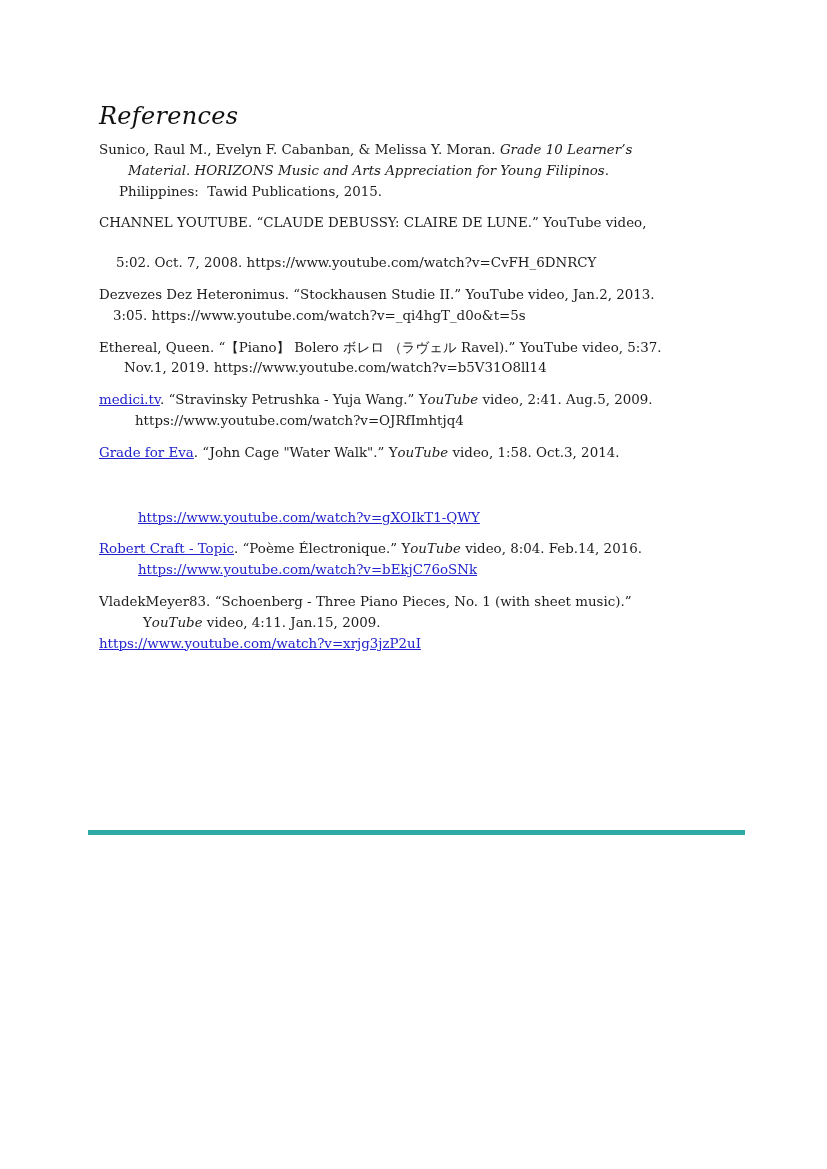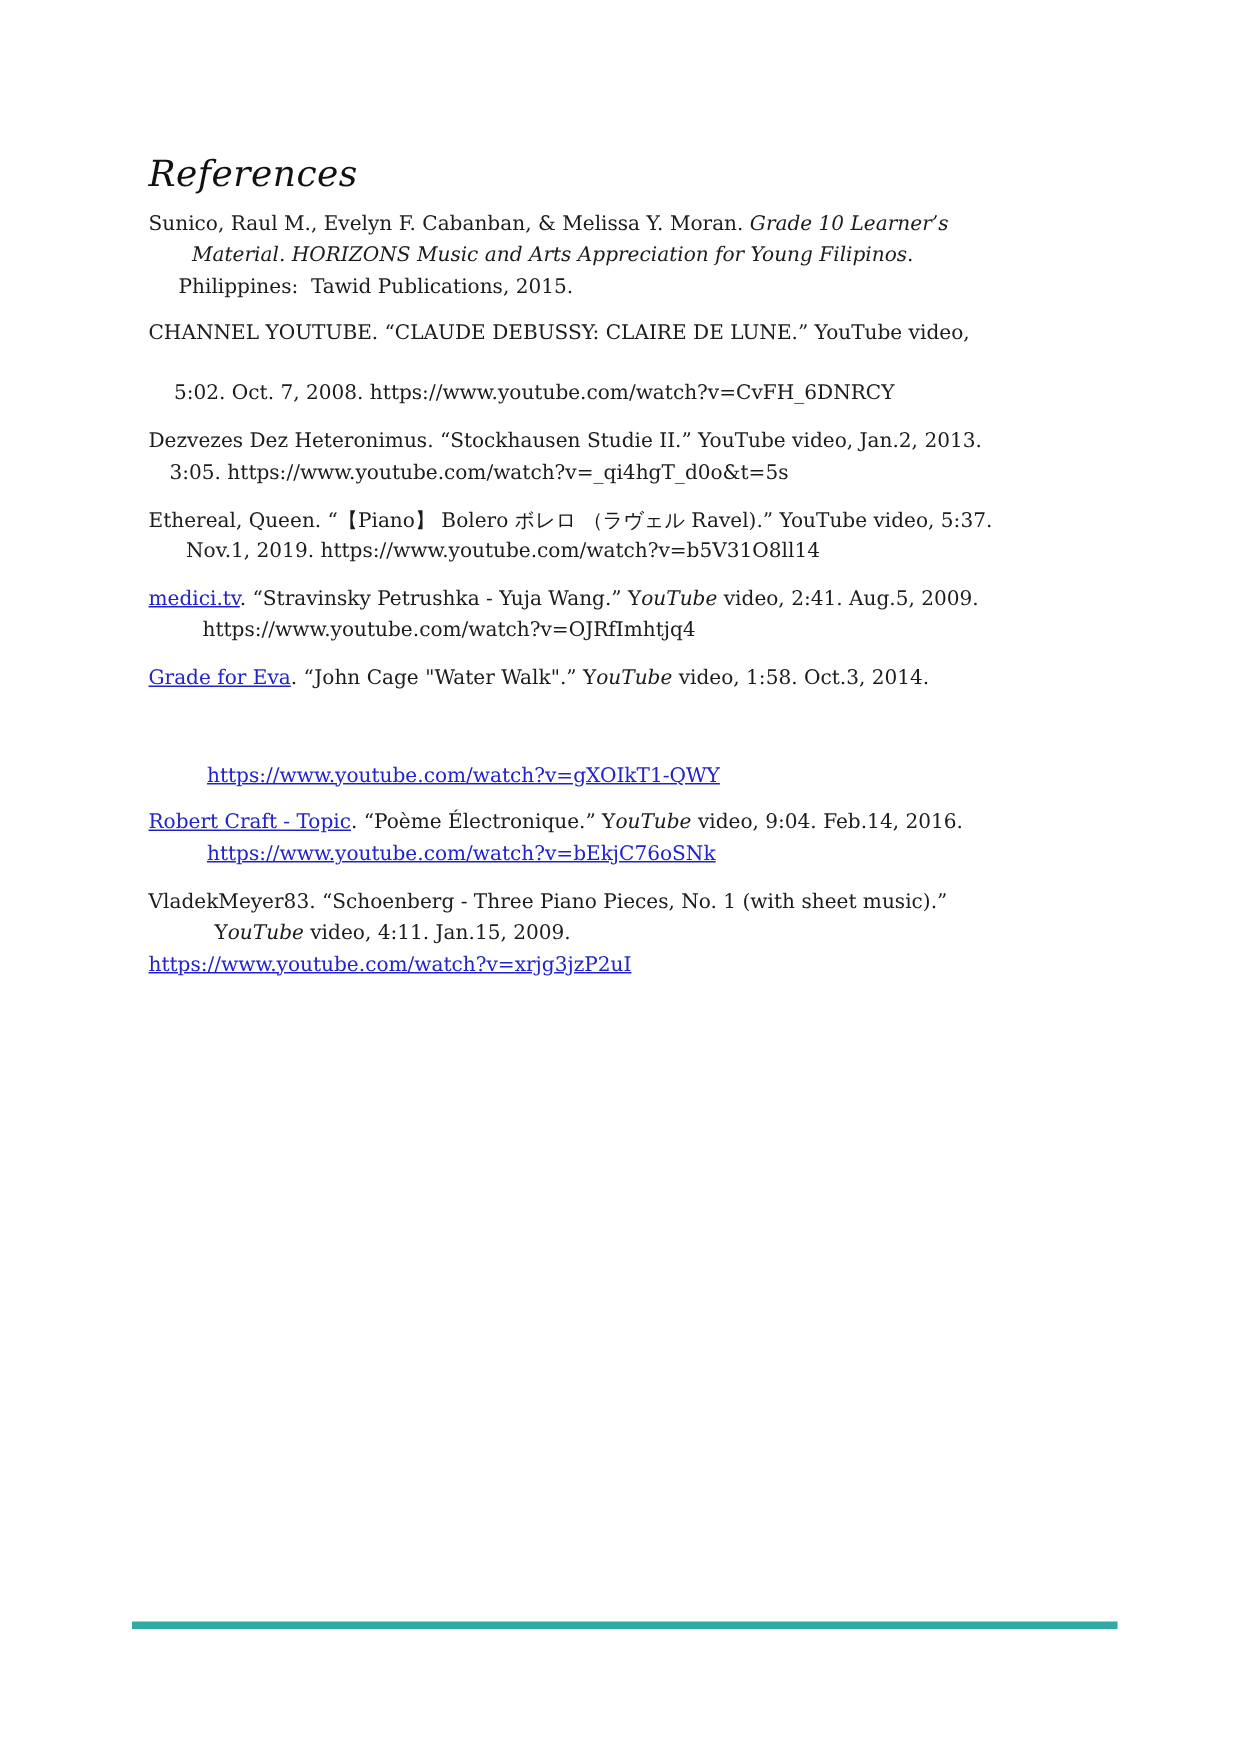--- a/index.html
+++ b/index.html
@@ -1,19 +1,19 @@
 <!DOCTYPE html>
 <html><head>
 <meta charset="utf-8">
 <style>
   html, body { margin: 0; padding: 0; background: #ffffff; }
   .page {
     position: relative;
     width: 827px;
-    height: 1086px;
+    height: 835px;
     background: #ffffff;
     overflow: hidden;
     font-family: "DejaVu Serif", serif;
     color: #1c1c1c;
   }
   .content {
     position: absolute;
     left: 99px;
     top: 101px;
     width: 660px;
@@ -94,21 +94,21 @@
         </p>
         <p class="ref">
           <span class="ref-line" style="padding-left: 0px;"><a class="seg-l" style="color: rgb(34, 34, 204); text-align: center;">medici.tv</a><span class="seg-r">. “Stravinsky Petrushka - Yuja Wang.” Y</span><span class="seg-i">ouTube</span><span class="seg-r"> video, 2:41. Aug.5, 2009.</span></span>
           <span class="ref-line" style="padding-left: 36px;"><span class="seg-r">https://www.youtube.com/watch?v=OJRfImhtjq4</span></span>
         </p>
         <p class="ref">
           <span class="ref-line" style="padding-left: 0px;"><a class="seg-l" style="color: rgb(34, 34, 204);">Grade for Eva</a><span class="seg-r">. “John Cage "Water Walk".” Y</span><span class="seg-i">ouTube</span><span class="seg-r"> video, 1:58. Oct.3, 2014.</span></span>
           <span class="ref-line" style="padding-left: 39px; margin-top: 44px;"><a class="seg-l" style="color: rgb(34, 34, 204);">https://www.youtube.com/watch?v=gXOIkT1-QWY</a></span>
         </p>
         <p class="ref">
-          <span class="ref-line" style="padding-left: 0px;"><a class="seg-l" style="color: rgb(34, 34, 204);">Robert Craft - Topic</a><span class="seg-r">. “Poème Électronique.” Y</span><span class="seg-i">ouTube</span><span class="seg-r"> video, 9:04. Feb.14, 2016.</span></span>
+          <span class="ref-line" style="padding-left: 0px;"><a class="seg-l" style="color: rgb(34, 34, 204);">Robert Craft - Topic</a><span class="seg-r">. “Poème Électronique.” Y</span><span class="seg-i">ouTube</span><span class="seg-r"> video, 8:04. Feb.14, 2016.</span></span>
           <span class="ref-line" style="padding-left: 39px;"><a class="seg-l" style="color: rgb(34, 34, 204);">https://www.youtube.com/watch?v=bEkjC76oSNk</a></span>
         </p>
         <p class="ref">
           <span class="ref-line" style="padding-left: 0px;"><span class="seg-r">VladekMeyer83. “Schoenberg - Three Piano Pieces, No. 1 (with sheet music).”</span></span>
           <span class="ref-line" style="padding-left: 44px;"><span class="seg-r">Y</span><span class="seg-i">ouTube</span><span class="seg-r"> video, 4:11. Jan.15, 2009.</span></span>
           <span class="ref-line" style="padding-left: 0px;"><a class="seg-l" style="color: rgb(34, 34, 204);">https://www.youtube.com/watch?v=xrjg3jzP2uI</a></span>
         </p>
       </div>
   </div>
   <div class="page-number">20</div>

